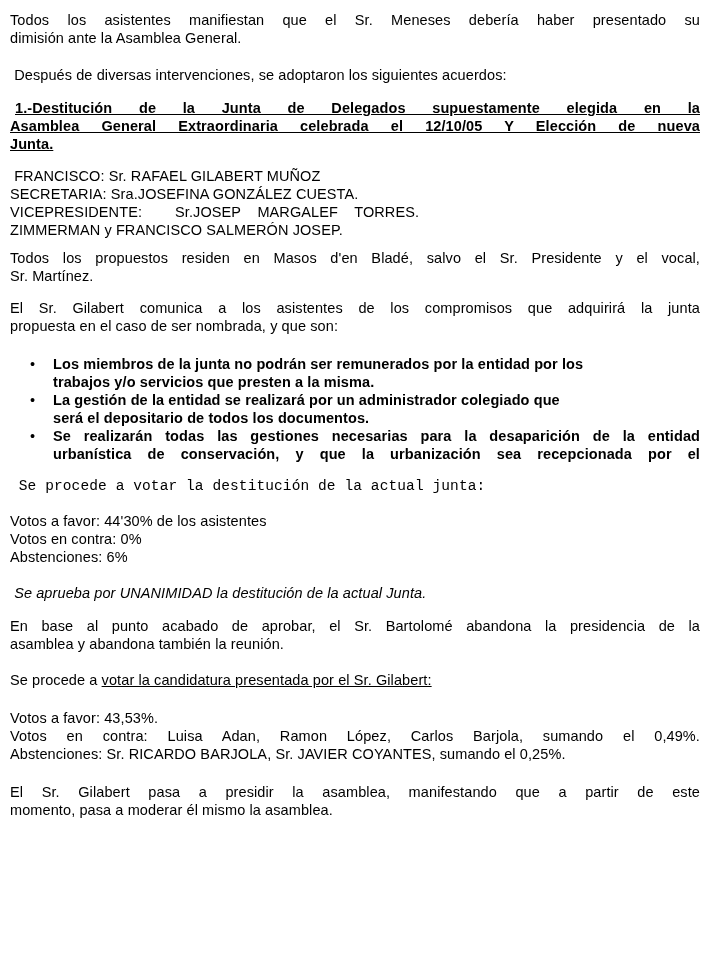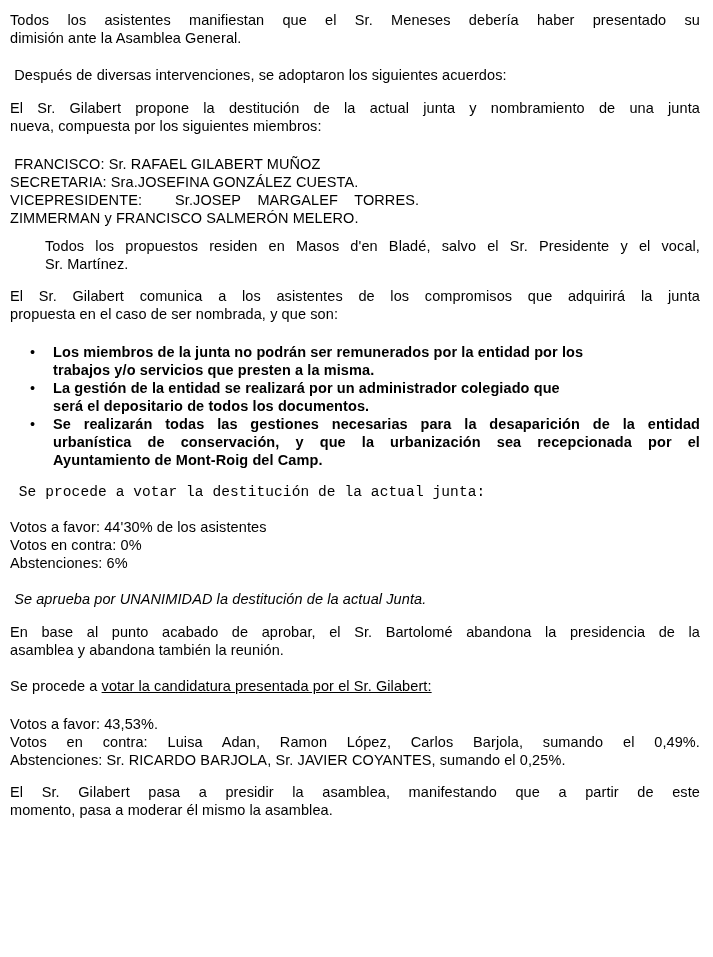--- a/index.html
+++ b/index.html
@@ -33,29 +33,29 @@
   .bold { font-weight: bold; }
   .und { text-decoration: underline; }
   .indent5 { padding-left: 5px; box-sizing: border-box; }
 
   
   .b1  { margin-bottom: 19px; }
   .b2  { margin-bottom: 15px; }
   .b3  { margin-bottom: 14px; }
   .b4  { margin-bottom: 20px; }
   .b5  { margin-bottom: 10px; }
-  .b6  { margin-bottom: 14px; margin-left: 35px; }
+  .b6  { margin-bottom: 14px; }
   .b7  { margin-bottom: 20px; }
   .b8  { margin-bottom: 14px; }
   .b9  { margin-bottom: 17px; font-family: Liberation Mono, monospace; }
   .b10 { margin-bottom: 18px; }
   .b11 { margin-bottom: 15px; font-style: italic; }
   .b12 { margin-bottom: 18px; }
   .b13 { margin-bottom: 20px; }
-  .b14 { margin-bottom: 14px; }
+  .b14 { margin-bottom: 20px; }
   .b15 { margin-bottom: 27px; }
   .b16 { margin-bottom: 0; }
 
   .bullet-row { display: flex; padding-left: 20px; }
   .bullet-marker {
     width: 23px;
     flex: 0 0 23px;
     font-size: 14.5px;
     line-height: 18px;
   }
@@ -68,31 +68,32 @@
 
   <div class="b1">
     <div class="lnj">Todos los asistentes manifiestan que el Sr. Meneses debería haber presentado su</div>
     <div class="ln">dimisión ante la Asamblea General.</div>
   </div>
 
   <div class="b2">
     <div class="ln"> Después de diversas intervenciones, se adoptaron los siguientes acuerdos:</div>
   </div>
 
+  <div class="b3">
+    <div class="lnj bold und indent5">1.-Destitución de la Junta de Delegados supuestamente elegida en la</div>
+    <div class="lnj bold und">Asamblea General Extraordinaria celebrada el 12/10/05 Y Elección de nueva</div>
+    <div class="ln bold und">Junta.</div>
+  </div>
 
-  <div class="b4">
-    <div class="lnj">El Sr. Gilabert propone la destitución de la actual junta y nombramiento de una junta</div>
-    <div class="ln">nueva, compuesta por los siguientes miembros:</div>
-  </div>
 
   <div class="b5">
     <div class="ln"> FRANCISCO: Sr. RAFAEL GILABERT MUÑOZ</div>
     <div class="ln">SECRETARIA: Sra.JOSEFINA GONZÁLEZ CUESTA.</div>
     <div class="ln">VICEPRESIDENTE:        Sr.JOSEP    MARGALEF    TORRES.</div>
-    <div class="ln">ZIMMERMAN y FRANCISCO SALMERÓN MELERO.</div>
+    <div class="ln">ZIMMERMAN y FRANCISCO SALMERÓN JOSEP.</div>
   </div>
 
   <div class="b6">
     <div class="lnj">Todos los propuestos residen en Masos d'en Bladé, salvo el Sr. Presidente y el vocal,</div>
     <div class="ln">Sr. Martínez.</div>
   </div>
 
   <div class="b7">
     <div class="lnj">El Sr. Gilabert comunica a los asistentes de los compromisos que adquirirá la junta</div>
     <div class="ln">propuesta en el caso de ser nombrada, y que son:</div>
@@ -111,21 +112,20 @@
       <div class="bullet-text">
         <div class="ln">La gestión de la entidad se realizará por un administrador colegiado que</div>
         <div class="ln">será el depositario de todos los documentos.</div>
       </div>
     </div>
     <div class="bullet-row">
       <div class="bullet-marker">•</div>
       <div class="bullet-text">
         <div class="lnj">Se realizarán todas las gestiones necesarias para la desaparición de la entidad</div>
         <div class="lnj">urbanística de conservación, y que la urbanización sea recepcionada por el</div>
-        <div class="ln">Ayuntamiento de Mont-Roig del Camp.</div>
       </div>
     </div>
   </div>
 
   <div class="b9">
     <div class="ln"> Se procede a votar la destitución de la actual junta:</div>
   </div>
 
   <div class="b10">
     <div class="ln">Votos a favor: 44'30% de los asistentes</div>

